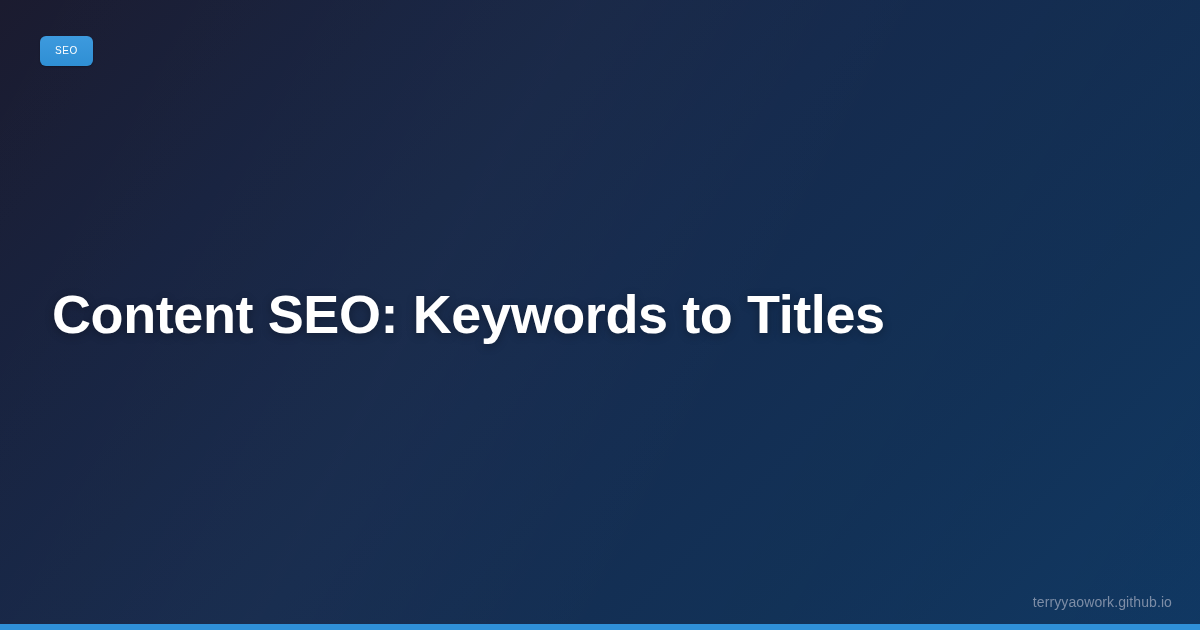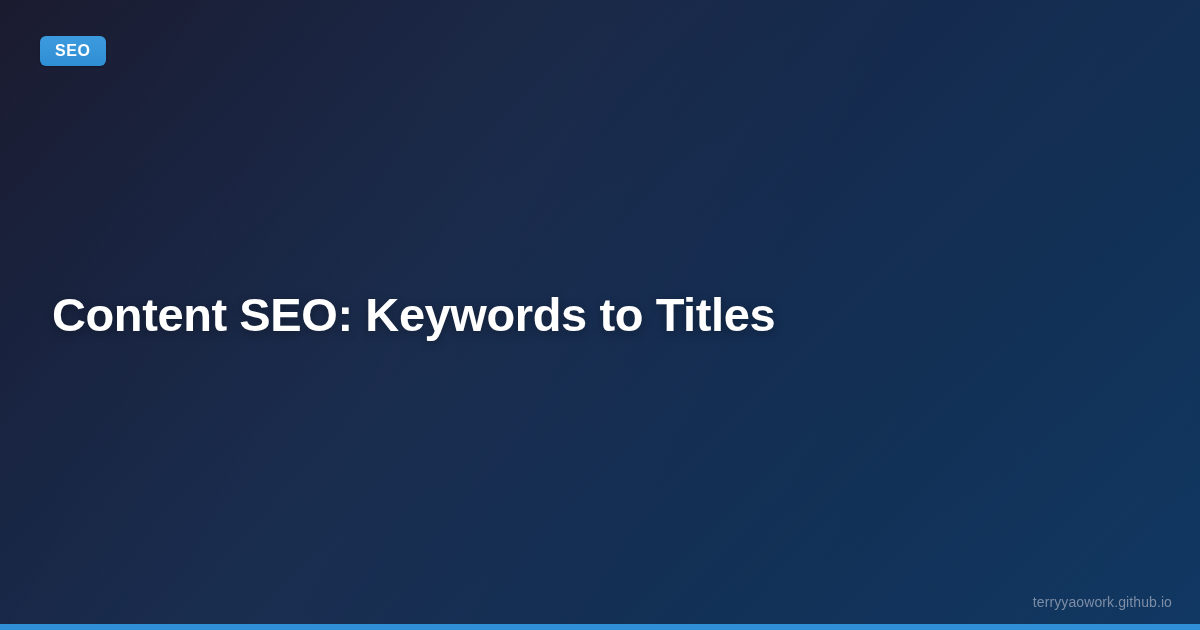--- a/index.html
+++ b/index.html
@@ -46,41 +46,41 @@
     display: flex;
     align-items: center;
     justify-content: center;
     border-radius: 6px;
     background: linear-gradient(180deg, #3d9ade 0%, #2f8fd4 100%);
     box-shadow: 0 1px 2px rgba(0,0,0,0.28);
   }
 
   #badge-label {
     color: #ffffff;
-    font-size: 16px;
-    font-weight: bold;
+    font-size: 10px;
+    font-weight: normal;
     letter-spacing: 0.6px;
     line-height: 1;
     white-space: nowrap;
   }
 
   
   #title-block {
     position: absolute;
     left: 52px;
     top: 0;
     height: 630px;
     width: 1060px;
     display: flex;
     align-items: center;
   }
 
   #title {
     color: #ffffff;
-    font-size: 47px;
+    font-size: 54px;
     font-weight: bold;
     line-height: 1.18;
     letter-spacing: -0.4px;
     margin: 0;
     max-width: 980px;
     text-shadow: 0 2px 10px rgba(0,0,0,0.30);
   }
 
   
   #footer-url {

